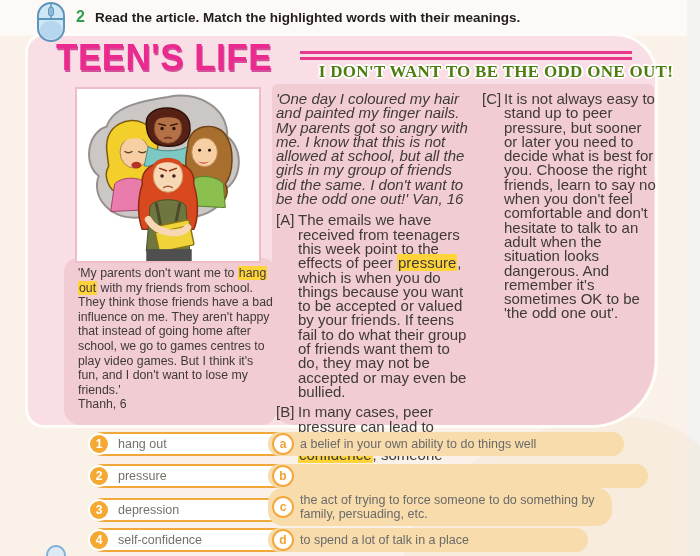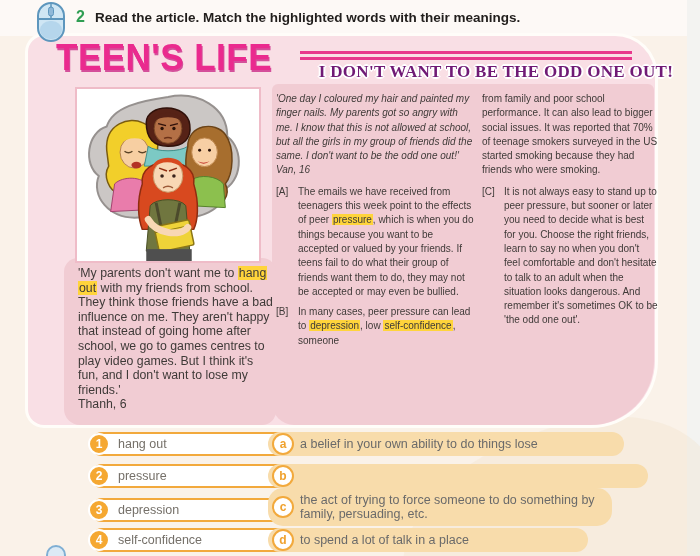--- a/index.html
+++ b/index.html
@@ -20,29 +20,29 @@
   .hdr-num{position:absolute;left:76px;top:8px;font-size:16px;font-weight:bold;color:#2f9e53;}
   .hdr-instruction{position:absolute;left:95px;top:10px;width:560px;font-size:13.5px;font-weight:bold;color:#211e1c;}
   .mouse-icon{position:absolute;left:36px;top:1px;}
   
   .masthead{position:absolute;left:56px;top:38px;font-size:35px;font-weight:900;color:#ea2a8e;
             letter-spacing:.5px;transform:scaleY(1.04);text-shadow:1px 1px 0 #d44f9a;}
   .rule{position:absolute;height:3px;background:#e8388c;width:332px;left:300px;}
   .rule.r1{top:51px;} .rule.r2{top:57px;}
   .headline{position:absolute;left:312px;top:62px;width:368px;text-align:center;
             font-family:"Liberation Serif","DejaVu Serif",serif;font-weight:bold;font-size:17px;
-            letter-spacing:.3px;color:#701a75;
+            letter-spacing:.3px;color:#4d7c0f;
             text-shadow:-1px -1px 0 #fff,1px -1px 0 #fff,-1px 1px 0 #fff,1px 1px 0 #fff,
                         0 -2px 0 #fff,0 2px 0 #fff,-2px 0 0 #fff,2px 0 0 #fff;}
   
   .illus{position:absolute;left:75px;top:87px;width:186px;height:176px;background:#fff;
          border:2px solid #efbcc8;box-sizing:border-box;}
   .illus svg{display:block;width:100%;height:100%;}
   
-  .col{position:absolute;font-size:10px;line-height:14.3px;}
+  .col{position:absolute;font-size:15px;line-height:14.3px;}
   .quote{left:78px;top:266px;width:196px;font-size:12.3px;line-height:14.6px;}
   .col2{left:276px;top:92px;width:198px;}
   .col3{left:482px;top:92px;width:176px;}
   .intro{font-style:italic;margin-bottom:7px;}
   .cont{margin-bottom:7px;}
   .labeled{display:flex;margin-bottom:6px;}
   .plabel{flex:0 0 22px;}
   .hl{background:#ffd43b;padding:0 1px;box-decoration-break:clone;-webkit-box-decoration-break:clone;}
   
   .pill{position:absolute;width:250px;height:24px;background:#fff;border:2px solid #f2a93c;
@@ -150,21 +150,20 @@
       <span class="plabel">[A]</span>
       <span class="ptext"><span>The emails we have received from teenagers this week point to the effects of peer </span><span class="hl">pressure</span><span>, which is when you do things because you want to be accepted or valued by your friends. If teens fail to do what their group of friends want them to do, they may not be accepted or may even be bullied.</span></span>
     </div>
     <div class="labeled">
       <span class="plabel">[B]</span>
       <span class="ptext"><span>In many cases, peer pressure can lead to </span><span class="hl">depression</span><span>, low </span><span class="hl">self-confidence</span><span>, someone</span></span>
     </div>
   </div>
 
   <div class="col col3">
-    <div class="cont"><span>from family and poor school performance. It can also lead to bigger social issues. It was reported that 70% of teenage smokers surveyed in the US started smoking because they had friends who were smoking.</span></div>
     <div class="labeled">
       <span class="plabel">[C]</span>
       <span class="ptext"><span>It is not always easy to stand up to peer pressure, but sooner or later you need to decide what is best for you. Choose the right friends, learn to say no when you don't feel comfortable and don't hesitate to talk to an adult when the situation looks dangerous. And remember it's sometimes OK to be 'the odd one out'.</span></span>
     </div>
   </div>
 
   <div class="pill" style="left:90px;top:432px;">
     <div class="numcircle">1</div>
     <span>hang out</span>
   </div>
@@ -176,21 +175,21 @@
     <div class="numcircle">3</div>
     <span>depression</span>
   </div>
   <div class="pill" style="left:90px;top:528px;">
     <div class="numcircle">4</div>
     <span>self-confidence</span>
   </div>
 
   <div class="defbar" style="left:268px;top:432px;width:356px;height:24px;">
     <div class="letcircle">a</div>
-    <span>a belief in your own ability to do things lose</span>
+    <span>a belief in your own ability to do things well</span>
   </div>
   <div class="defbar" style="left:268px;top:464px;width:380px;height:24px;">
     <div class="letcircle">b</div>
   </div>
   <div class="defbar" style="left:268px;top:488px;width:344px;height:38px;">
     <div class="letcircle">c</div>
     <span>the act of trying to force someone to do something by family, persuading, etc.</span>
   </div>
   <div class="defbar" style="left:268px;top:528px;width:320px;height:24px;">
     <div class="letcircle">d</div>

